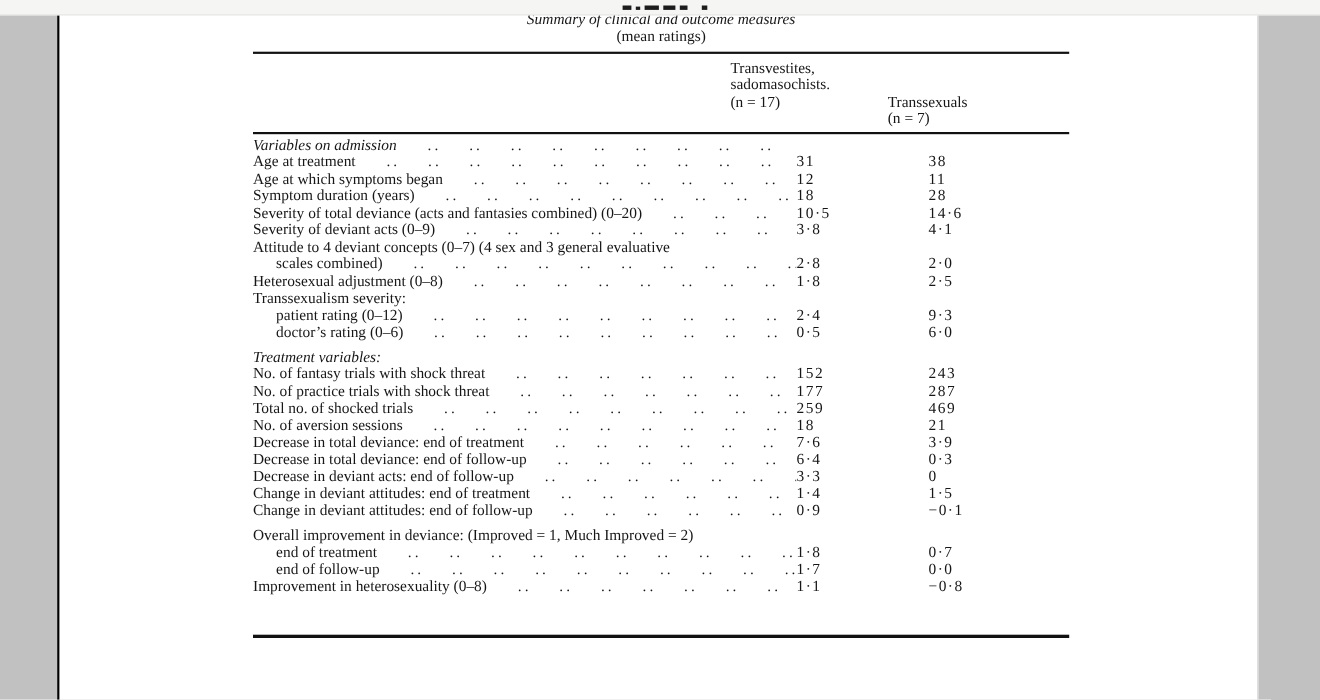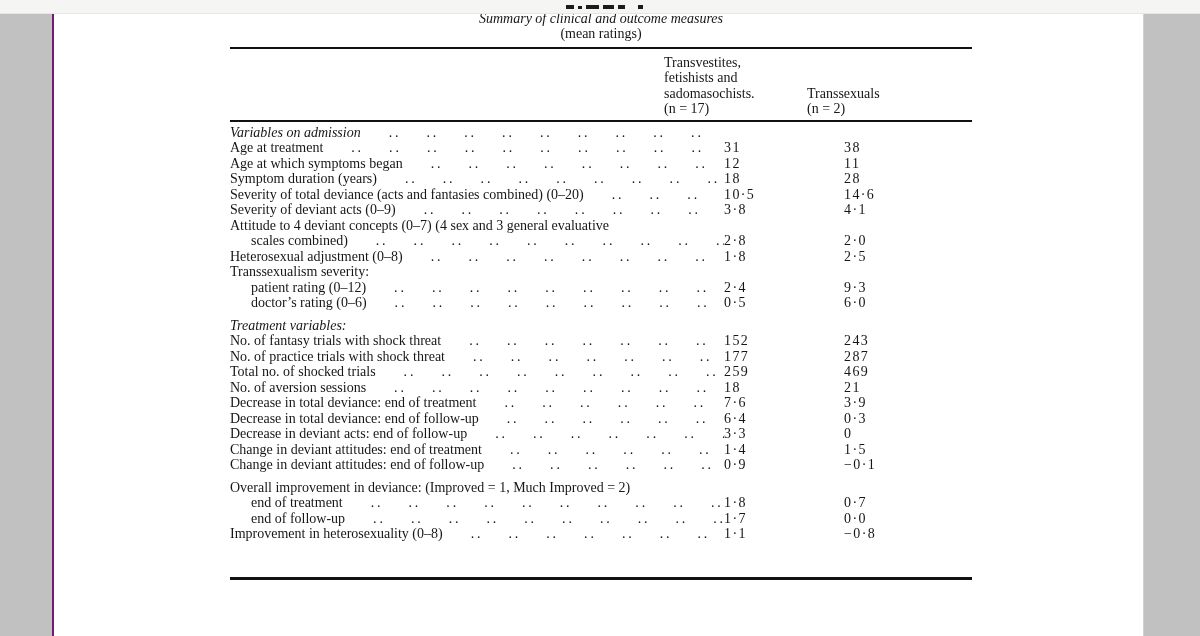--- a/index.html
+++ b/index.html
@@ -8,21 +8,21 @@
     background:#c1c1c1;
     font-family:"Liberation Serif","DejaVu Serif",serif;
     color:#161616;
   }
   .topstrip{
     position:absolute;left:0;top:0;width:1200px;height:13px;
     background:#f5f5f4;border-bottom:1px solid #e6e6e4;z-index:3;
   }
   .page{
     position:absolute;left:52px;top:13px;width:1089px;height:623px;
-    background:#ffffff;border-left:2px solid #701a75;border-right:1px solid #d2d2d2;
+    background:#ffffff;border-left:2px solid #000000;border-right:1px solid #d2d2d2;
     z-index:2;
   }
   
   .caption-clip{position:absolute;left:566px;top:3px;height:6px;z-index:5;display:flex;align-items:flex-end;gap:4px;}
   .caption-clip i{display:block;background:#1c1c1c;height:4px;}
   .caption-clip i.b1{width:8px;}
   .caption-clip i.b2{width:4px;height:3px;}
   .caption-clip i.b3{width:13px;}
   .caption-clip i.b4{width:11px;}
   .caption-clip i.b5{width:7px;}
@@ -77,27 +77,26 @@
 
     <div class="title">
       <div class="t1">Summary of clinical and outcome measures</div>
       <div class="t2">(mean ratings)</div>
     </div>
 
     <div class="rule top"></div>
 
     <div class="colhead c1">
       <div>Transvestites,</div>
-      <div>fetishists and</div>
       <div>sadomasochists.</div>
       <div>(n = 17)</div>
     </div>
     <div class="colhead c2">
       <div>Transsexuals</div>
-      <div>(n = 2)</div>
+      <div>(n = 7)</div>
     </div>
 
     <div class="rule mid"></div>
 
     <div id="rows">
         <div class="trow">
           <div class="lcell">
             <span class="ltext it">Variables on admission</span>
             <span class="leader">  . .  . .  . .  . .  . .  . .  . .  . .  . .  . .  . .  . .  . .  . .  . .  . .  . .  . .</span>
           </div>

